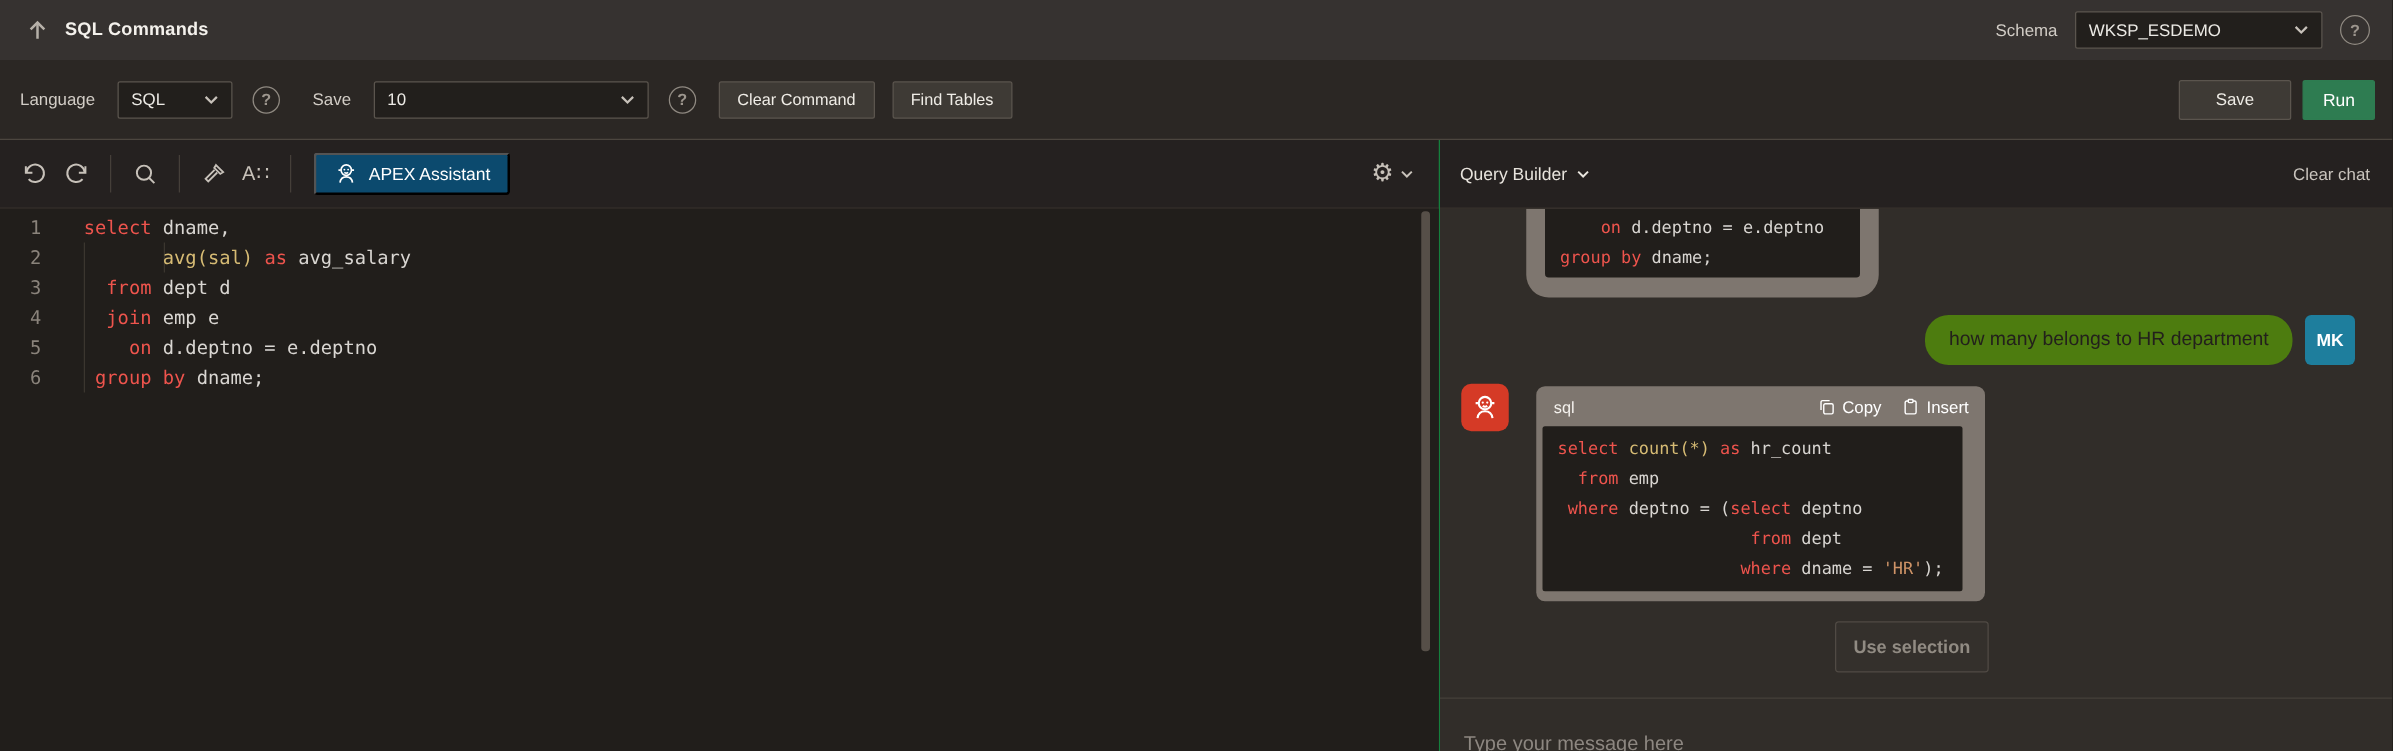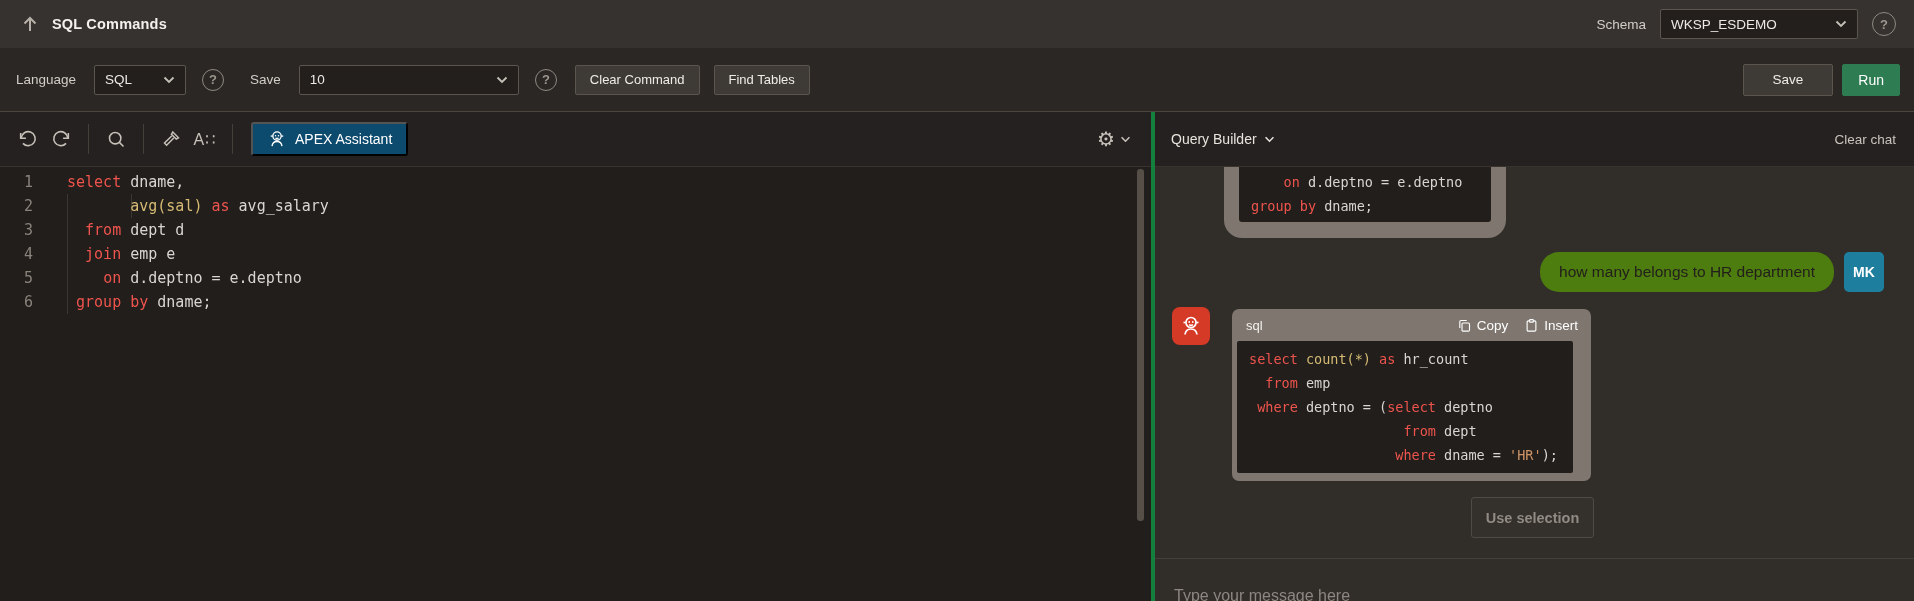--- a/index.html
+++ b/index.html
@@ -37,21 +37,21 @@
   .btn-clear-cmd { margin-left:18px; }
   .btn-find-tables { margin-left:14px; }
   .cmdbar-right { margin-left:auto; display:flex; align-items:center; gap:9px; }
   .btn-save { height:32px; padding:0 29px; font-size:13.5px; }
   .btn-run { height:32px; padding:0 15px; background:#2e7c51; border:1px solid #2e7c51;
              color:#fff; font-weight:normal; font-size:14px; }
 
   
   .main { position:absolute; top:112px; left:0; right:0; bottom:0; display:flex; }
   .editor-pane { width:1151px; flex:0 0 auto; display:flex; flex-direction:column; }
-  .chat-pane { flex:1; border-left:4px solid #15803d; background:#312d29; display:flex; flex-direction:column; }
+  .chat-pane { flex:1; border-left:1px solid #15803d; background:#312d29; display:flex; flex-direction:column; }
 
   .pane-toolbar { height:55px; flex:0 0 auto; background:#252120; display:flex; align-items:center; }
   .editor-pane .pane-toolbar { border-bottom:1px solid #38332d; padding:0 20px 0 10px; }
   .chat-pane .pane-toolbar { border-bottom:1px solid #38332d; padding:0 18px 0 16px; }
 
   .tool-icon { width:34px; height:34px; display:flex; align-items:center; justify-content:center;
                color:#c7c1b9; cursor:pointer; flex:0 0 auto; }
   .tool-sep { width:1px; height:30px; background:#453f39; margin:0 10px; flex:0 0 auto; }
   .case-tool { font-size:16px; color:#c7c1b9; letter-spacing:1px; }
   .apex-btn { margin-left:8px; height:34px; padding:0 14px; background:#0c4a6e; border-radius:3px;

